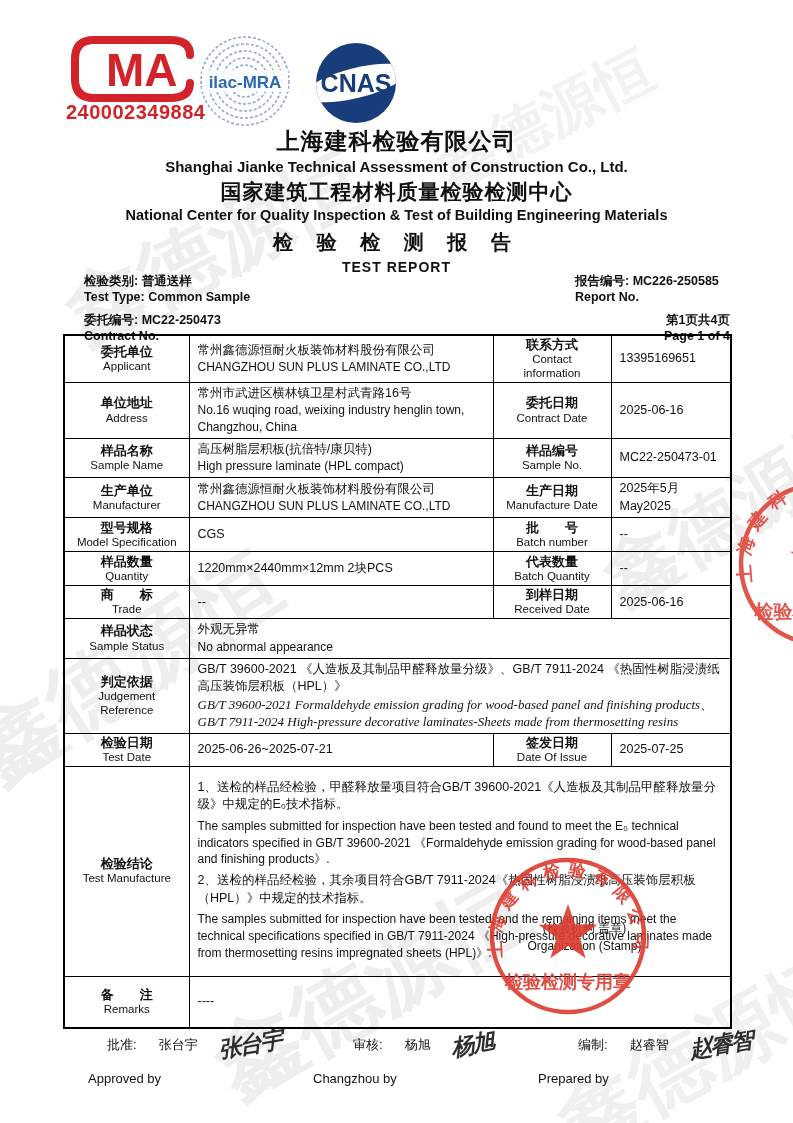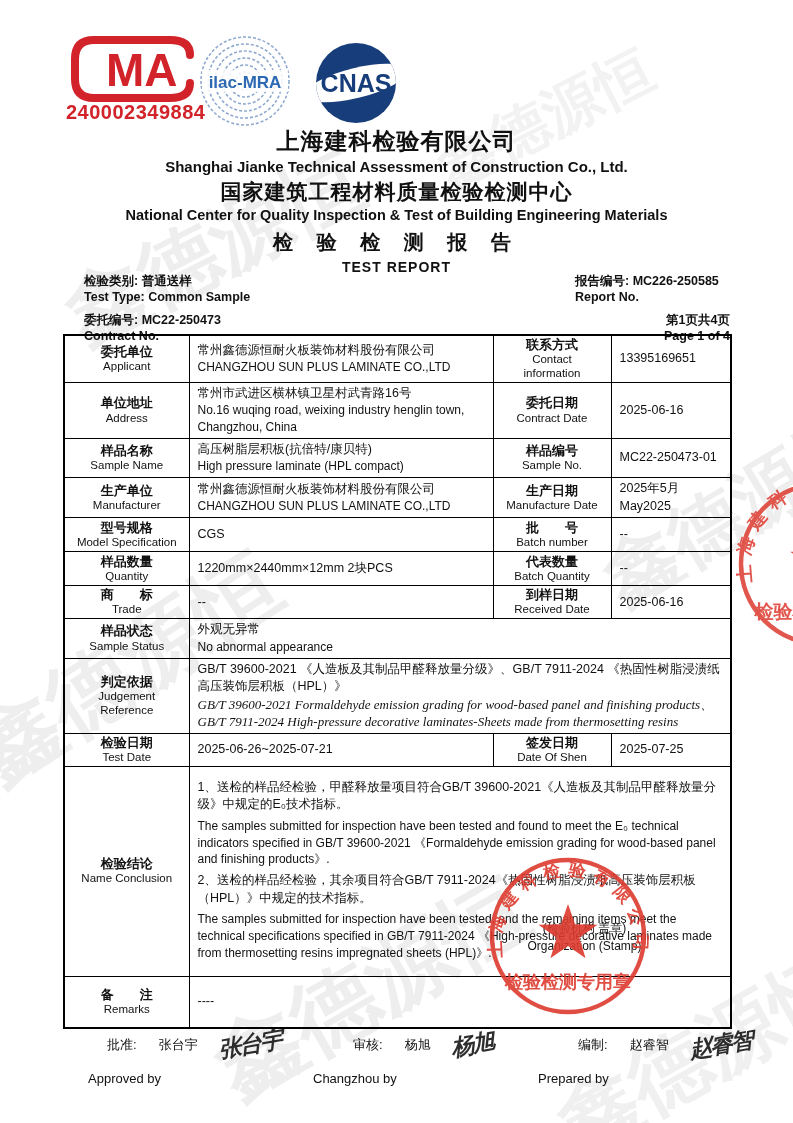--- a/index.html
+++ b/index.html
@@ -267,28 +267,28 @@
             </td>
     </tr>
     <tr class="r9">
       <td class="lbl">
         <div class="lbl-cn">检验日期</div>
         <div class="lbl-en">Test Date</div>
             </td>
       <td class="val">2025-06-26~2025-07-21</td>
       <td class="lbl">
         <div class="lbl-cn">签发日期</div>
-        <div class="lbl-en">Date Of Shen</div>
+        <div class="lbl-en">Date Of Issue</div>
             </td>
       <td class="val">2025-07-25</td>
     </tr>
     <tr class="r11">
       <td class="lbl">
         <div class="lbl-cn">检验结论</div>
-        <div class="lbl-en">Name Conclusion</div>
+        <div class="lbl-en">Test Manufacture</div>
             </td>
       <td class="concl" colspan="3">
         <p>1、送检的样品经检验，甲醛释放量项目符合GB/T 39600-2021《人造板及其制品甲醛释放量分级》中规定的E₀技术指标。</p>
         <p class="en">The samples submitted for inspection have been tested and found to meet the E₀ technical indicators specified in GB/T 39600-2021 《Formaldehyde emission grading for wood-based panel and finishing products》.</p>
         <p>2、送检的样品经检验，其余项目符合GB/T 7911-2024《热固性树脂浸渍纸高压装饰层积板（HPL）》中规定的技术指标。</p>
         <p class="en">The samples submitted for inspection have been tested, and the remaining items meet the technical specifications specified in GB/T 7911-2024 《High-pressure decorative laminates made from thermosetting resins impregnated sheets (HPL)》.</p>
         <div class="stamp-cap">
           <div>(检验机构 盖章)</div>
           <div>Organization (Stamp)</div>
         </div>

